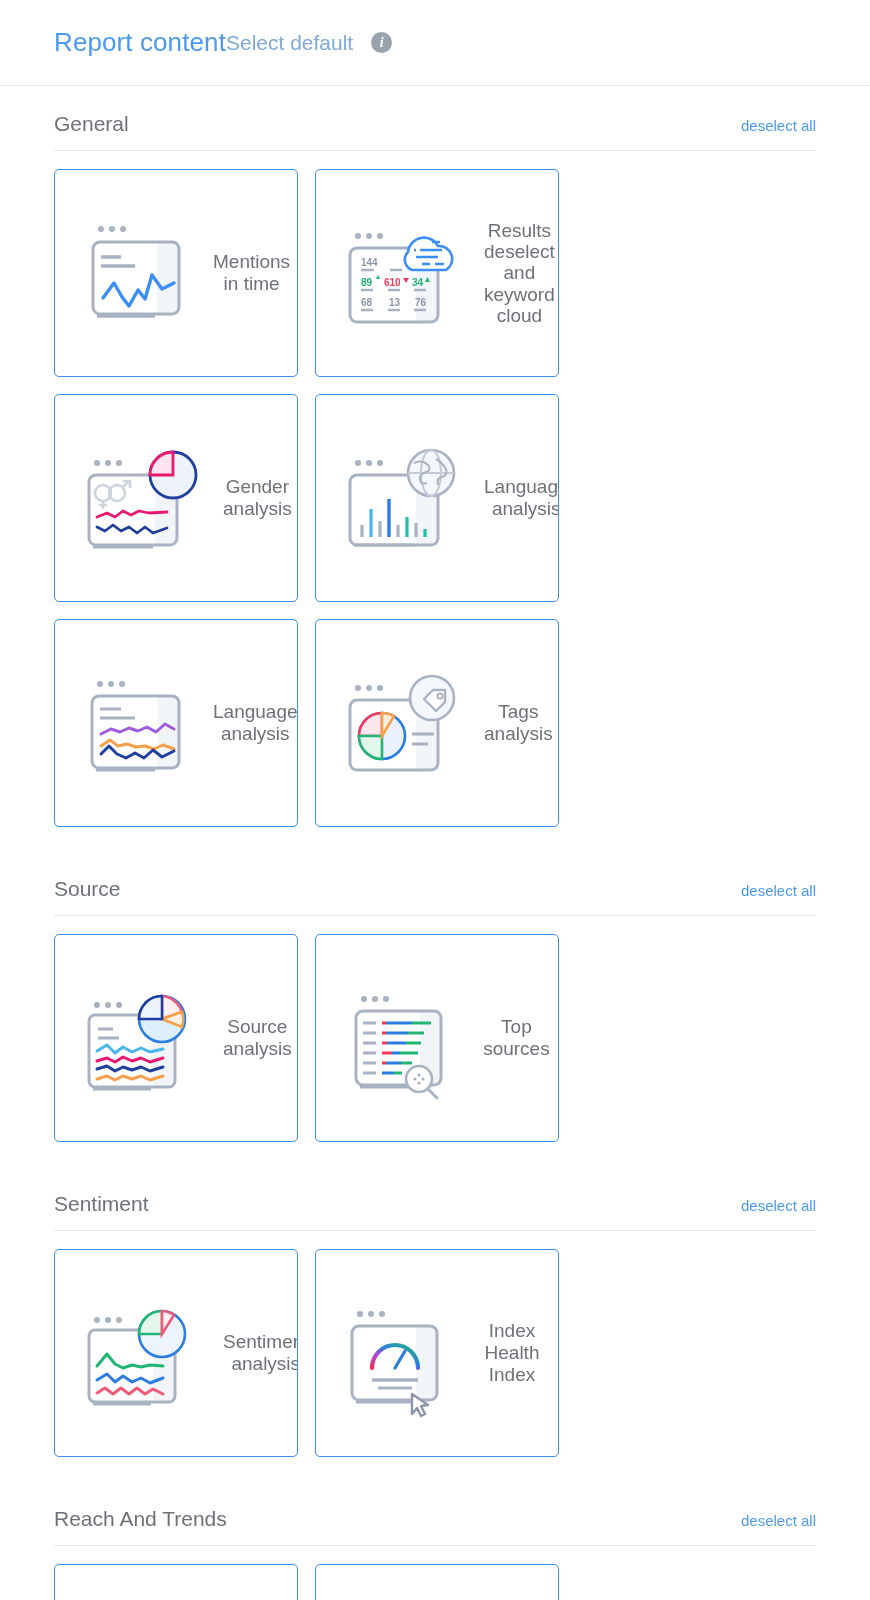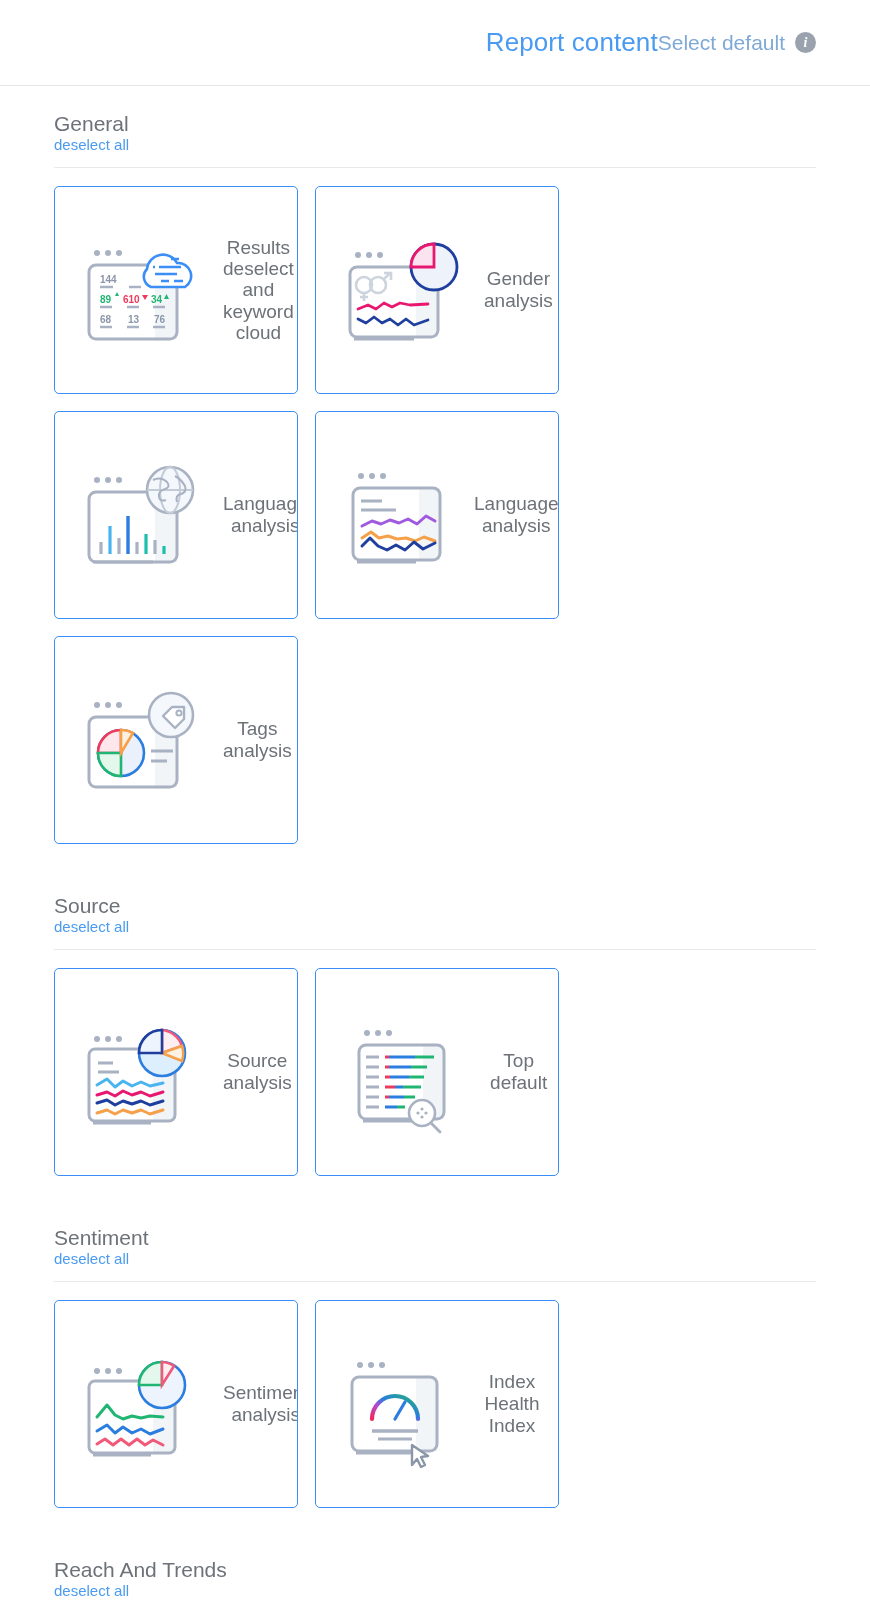--- a/index.html
+++ b/index.html
@@ -10,42 +10,41 @@
     overflow: hidden;
   }
   .page { width: 870px; height: 1600px; position: relative; background:#fff; }
 
   
   .topbar {
     height: 86px;
     border-bottom: 1px solid #e4e7ea;
     display: flex; align-items: center;
     padding: 0 54px 0 54px;
-    justify-content: flex-end;
+    justify-content: flex-start;
   }
   .topbar-title { font-size: 26px; color: #4a9bf0; font-weight: 400; letter-spacing: .1px; }
-  .topbar-right { display: flex; align-items: center; gap: 10px; }
+  .topbar-right { display: flex; align-items: center; gap: 18px; }
   .select-default { font-size: 21px; color: #7fa9d6; font-weight: 400; }
   .info-icon {
     width: 21px; height: 21px; border-radius: 50%;
     background: #9aa3ad; color: #fff;
     font-size: 14px; font-style: italic; font-weight: bold;
     font-family: "Liberation Serif", serif;
     display: flex; align-items: center; justify-content: center;
     line-height: 1;
   }
 
   
   .content { padding: 0 54px; }
 
   .section { padding-top: 26px; }
   .section-head {
     display: flex; align-items: baseline; justify-content: space-between;
     padding-bottom: 14px;
-    flex-direction: column;
   }
   .section-title { font-size: 21px; color: #6d7278; font-weight: 400; }
   .deselect { font-size: 15px; color: #4a9bf0; font-weight: 400; cursor: pointer; }
   .section-rule { height: 1px; background: #e7eaec; width: 100%; }
 
   .grid { display: flex; flex-wrap: wrap; gap: 17px; padding-top: 18px; }
 
   .card {
     width: 244px; height: 208px;
     border: 1.5px solid #3b8ef5;
@@ -89,20 +88,36 @@
 
     <div class="section">
       <div class="section-head">
         <span class="section-title">General</span>
         <span class="deselect">deselect all</span>
       </div>
       <div class="section-rule"></div>
 
       <div class="grid">
 
+        <div class="card">
+          <div class="card-art">
+            <svg width="150" height="120" viewBox="0 0 150 120">
+              <circle cx="46" cy="13" r="3" fill="#a8b2c2"></circle>
+                <circle cx="57" cy="13" r="3" fill="#a8b2c2"></circle>
+                <circle cx="68" cy="13" r="3" fill="#a8b2c2"></circle>
+              <rect x="102" y="26" width="22" height="72" fill="#f2f5f8"></rect>
+              <rect x="38" y="26" width="86" height="72" rx="7" fill="none" stroke="#a8b2c2" stroke-width="3"></rect>
+              <line x1="42" y1="100" x2="100" y2="100" stroke="#a8b2c2" stroke-width="3.5"></line>
+              <line x1="46" y1="41" x2="66" y2="41" stroke="#a8b2c2" stroke-width="3.5"></line>
+              <line x1="46" y1="50" x2="80" y2="50" stroke="#a8b2c2" stroke-width="3.5"></line>
+              <polyline points="48,82 59,67 67,81 74,90 83,74 90,83 97,59 107,73 119,67" fill="none" stroke="#3b8ef5" stroke-width="3.4" stroke-linejoin="round" stroke-linecap="round"></polyline>
+            </svg>
+          </div>
+          <div class="card-label">Mentions in time</div>
+        </div>
 
         <div class="card">
           <div class="card-art">
             <svg width="160" height="120" viewBox="0 0 160 120">
               <circle cx="42" cy="20" r="3" fill="#a8b2c2"></circle>
                 <circle cx="53" cy="20" r="3" fill="#a8b2c2"></circle>
                 <circle cx="64" cy="20" r="3" fill="#a8b2c2"></circle>
               <rect x="100" y="32" width="22" height="74" fill="#f2f5f8"></rect>
               <rect x="34" y="32" width="88" height="74" rx="7" fill="none" stroke="#a8b2c2" stroke-width="3"></rect>
               <text x="45" y="50" font-family="'Liberation Sans',sans-serif" font-size="10" font-weight="bold" fill="#8b96a8">144</text>
@@ -299,21 +314,21 @@
               <line x1="62" y1="94" x2="74" y2="94" stroke="#2b7de0" stroke-width="3.2"></line>
               <line x1="74" y1="94" x2="82" y2="94" stroke="#21b573" stroke-width="3.2"></line>
               <circle cx="99" cy="100" r="13" fill="#fff" stroke="#a8b2c2" stroke-width="2.6"></circle>
               <circle cx="99" cy="96" r="1.6" fill="#a8b2c2"></circle>
                 <circle cx="95" cy="100" r="1.6" fill="#a8b2c2"></circle>
               <circle cx="103" cy="100" r="1.6" fill="#a8b2c2"></circle>
                 <circle cx="99" cy="104" r="1.6" fill="#a8b2c2"></circle>
               <line x1="108" y1="110" x2="117" y2="119" stroke="#a8b2c2" stroke-width="2.8" stroke-linecap="round"></line>
             </svg>
           </div>
-          <div class="card-label">Top default</div>
+          <div class="card-label">Top sources</div>
         </div>
 
       </div>
     </div>
 
     <div class="spacer-24"></div>
 
     <div class="section">
       <div class="section-head">
         <span class="section-title">Sentiment</span>

